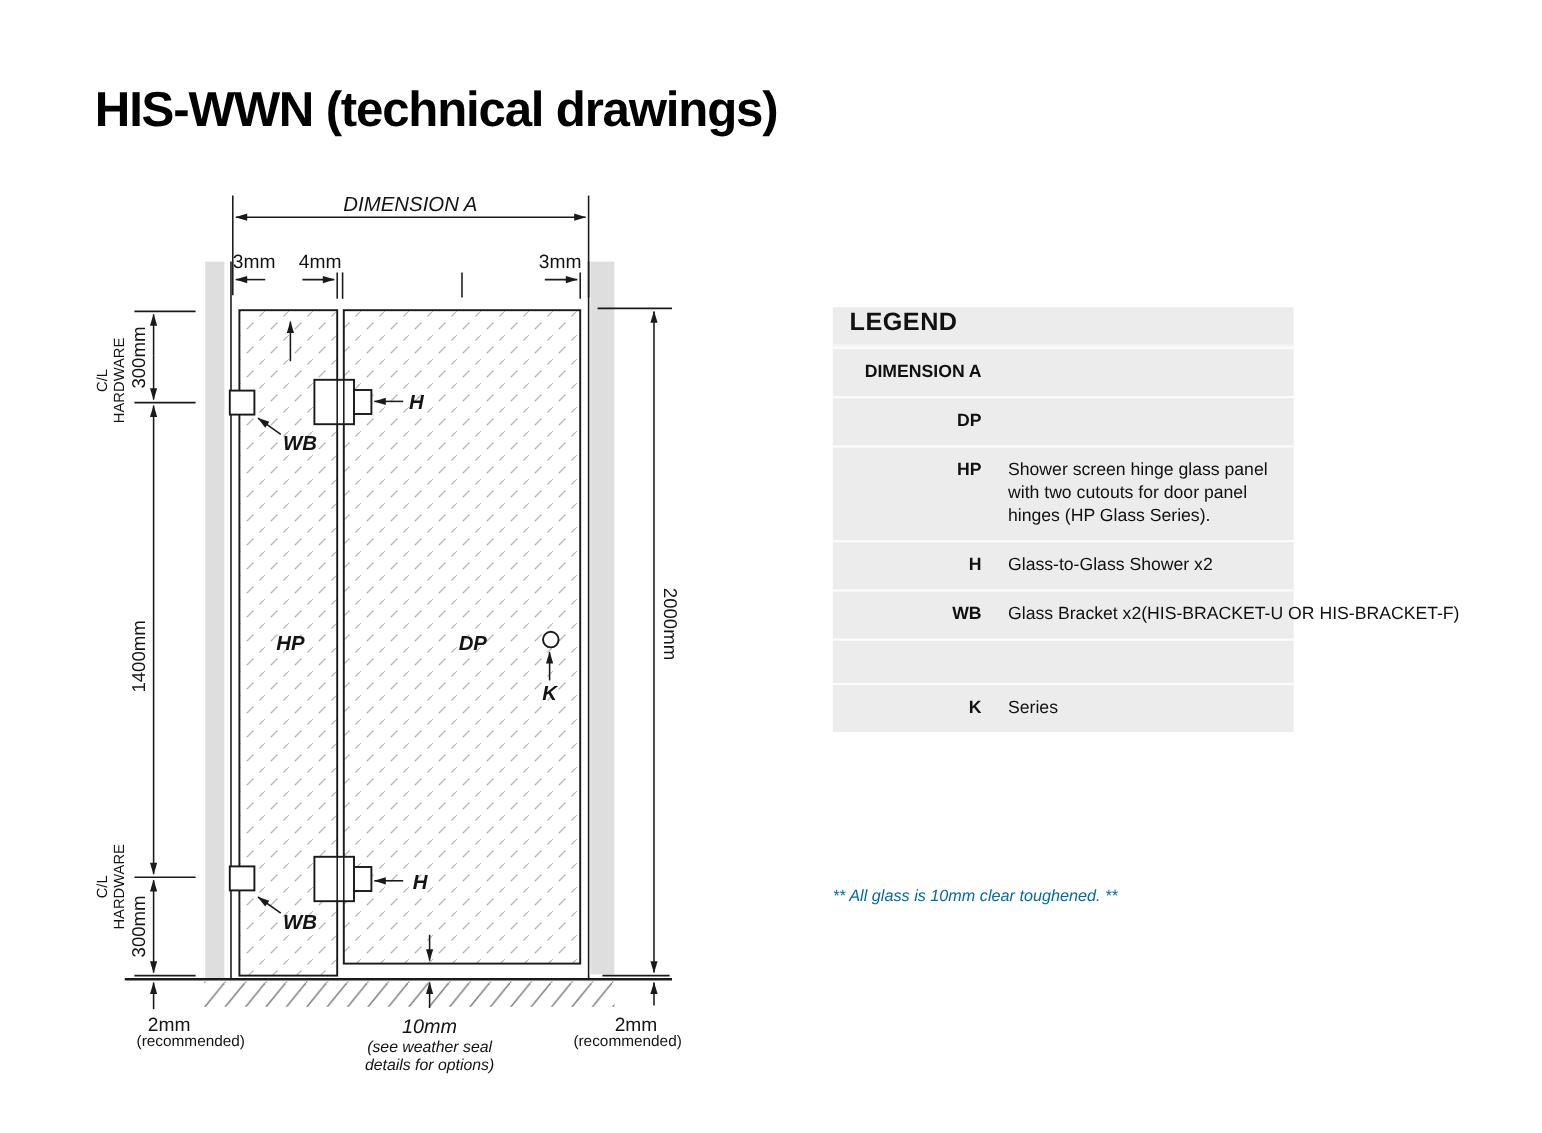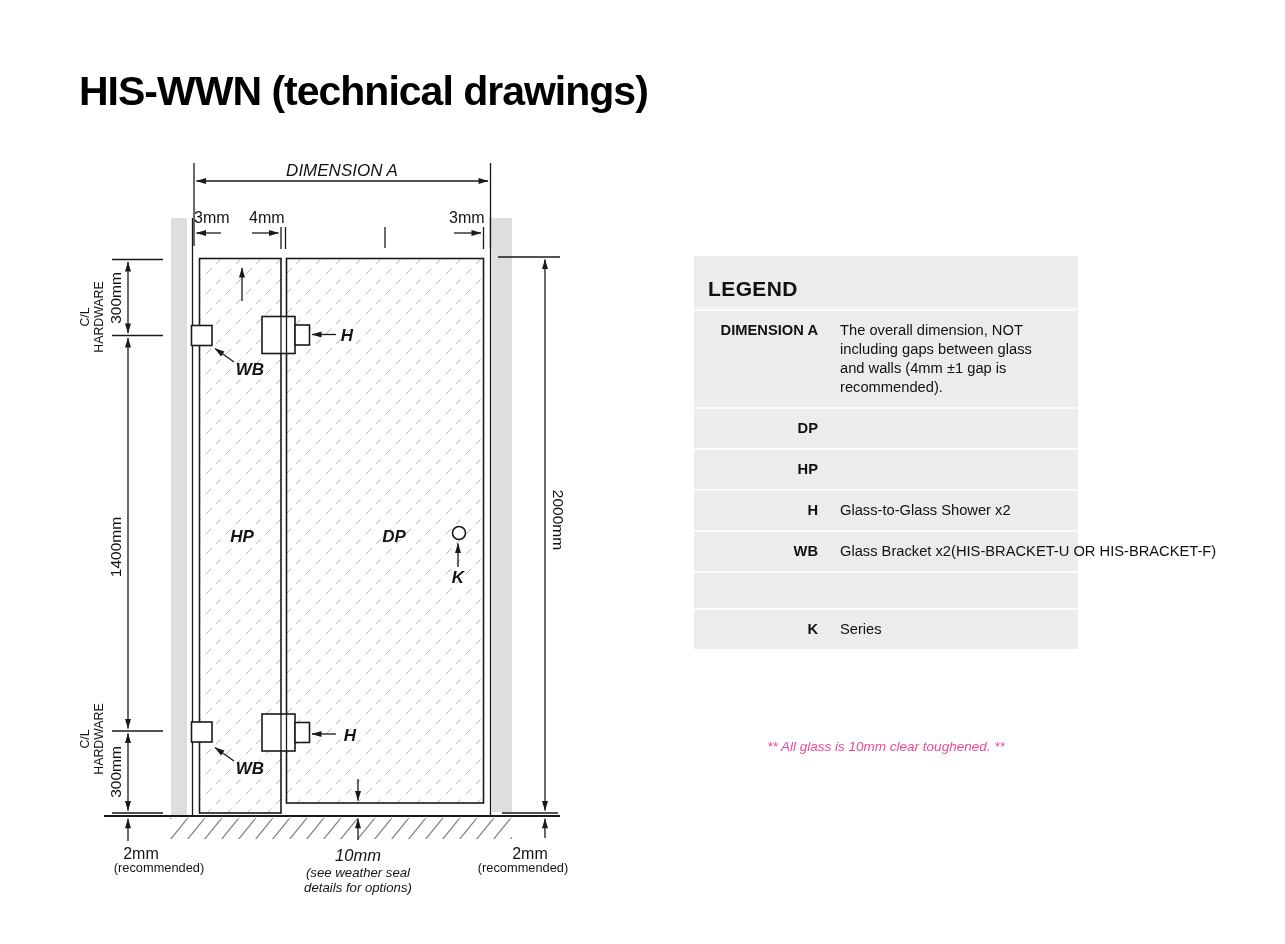--- a/index.html
+++ b/index.html
@@ -20,30 +20,30 @@
   .t10{font-size:16.5px;font-style:italic;}
   .t10s{font-size:13.2px;font-style:italic;}
 
   .ln{stroke:#1a1a1a;stroke-width:1.3;fill:none;}
   .lnp{stroke:#1a1a1a;stroke-width:1.6;}
   .white-fill{fill:#ffffff;}
 
   
   .legend{position:absolute;left:694px;top:256px;width:384px;background:#ececec;}
   .legend-title{font-size:21px;font-weight:bold;letter-spacing:.4px;
-                padding:21px 0 6px 14px;border-bottom:2px solid #f4f4f4;}
+                padding:1px 0 6px 14px;border-bottom:2px solid #f4f4f4;}
   .lrow{display:flex;align-items:flex-start;padding:10px 0;border-top:2px solid #fbfbfb;}
   .lrow:first-of-type{border-top:none;padding-top:11px;padding-bottom:12px;}
   .lrow .term{width:124px;flex-shrink:0;text-align:right;font-weight:bold;
               font-size:14.7px;line-height:19px;}
   .lrow .def{margin-left:22px;font-size:14.7px;line-height:19px;white-space:pre-line;}
   .lrow-nowrap .def{white-space:nowrap;}
   .lrow-empty{min-height:15px;}
-  .legend-foot{position:absolute;left:694px;top:739px;width:384px;text-align:center;
-               font-size:13.5px;font-style:italic;color:#ec4899;}
+  .legend-foot{position:absolute;left:694px;top:739px;width:384px;text-align:left;
+               font-size:13.5px;font-style:italic;color:#0369a1;}
 </style>
 </head>
 <body>
 
 <div id="canvas">
 
   <div class="page-title">HIS-WWN (technical drawings)</div>
 
   <svg id="drawing-svg" width="1285" height="944" viewBox="0 0 1285 944">
     <defs>
@@ -156,30 +156,29 @@
 
     <circle cx="459" cy="533" r="6.5" fill="#ffffff" stroke="#1a1a1a" stroke-width="1.6"></circle>
     <line class="ln" x1="458" y1="567" x2="458" y2="543.5" marker-end="url(#ah)"></line>
     <text class="tbold" x="458" y="583" text-anchor="middle" font-size="16">K</text>
   </svg>
 
   <div class="legend">
     <div class="legend-title">LEGEND</div>
     <div class="lrow">
       <div class="term">DIMENSION A</div>
-      <div class="def">The overall dimension, NOT
-including gaps between glass
-and walls (4mm ±1 gap is
-recommended).</div>
     </div>
     <div class="lrow">
       <div class="term">DP</div>
     </div>
     <div class="lrow">
       <div class="term">HP</div>
+      <div class="def">Shower screen hinge glass panel
+with two cutouts for door panel
+hinges (HP Glass Series).</div>
     </div>
     <div class="lrow">
       <div class="term">H</div>
       <div class="def">Glass-to-Glass Shower x2</div>
     </div>
     <div class="lrow lrow-nowrap">
       <div class="term">WB</div>
       <div class="def">Glass Bracket x2(HIS-BRACKET-U OR HIS-BRACKET-F)</div>
     </div>
     <div class="lrow lrow-empty">

